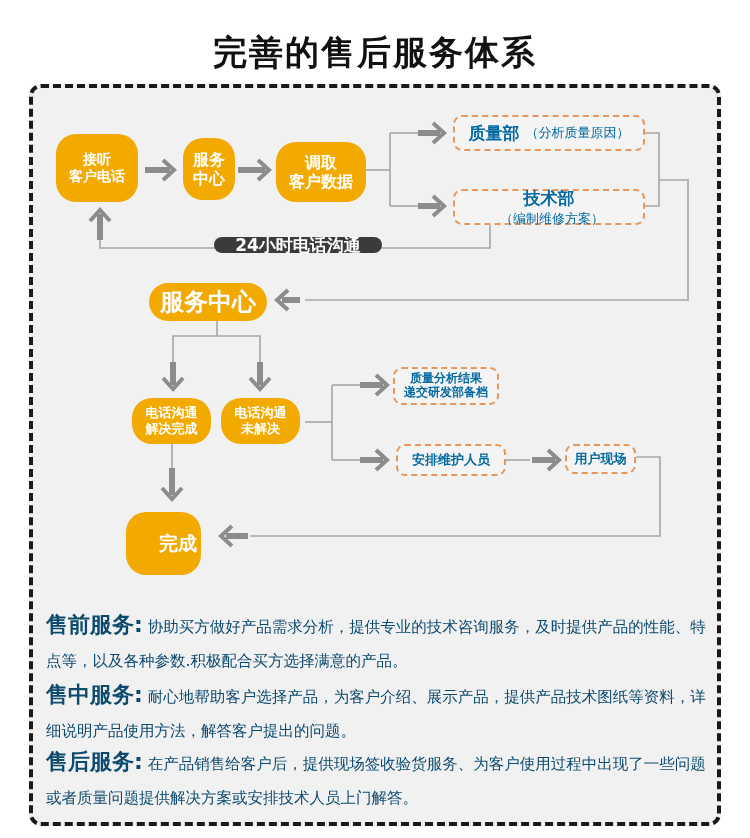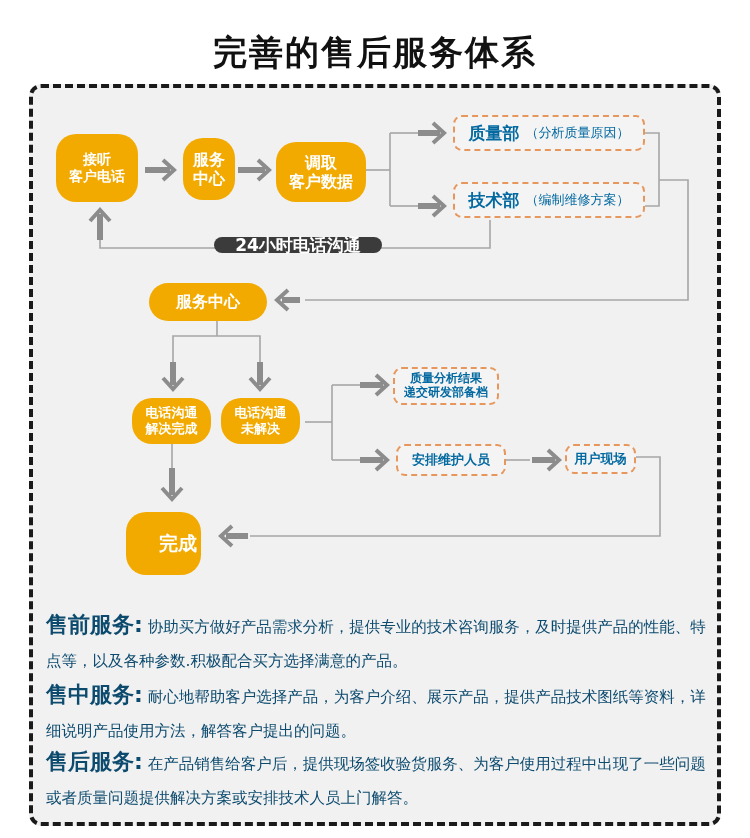--- a/index.html
+++ b/index.html
@@ -103,28 +103,28 @@
 </div>
 <div class="box" style="left:276px;top:142px;width:90px;height:60px;font-size:16px;">
   <span>调取</span>
   <span>客户数据</span>
 </div>
 
 <div class="dbox" style="left:453px;top:115px;width:192px;height:36px;font-size:17px;">
   <span>质量部</span>
   <span class="sub">（分析质量原因）</span>
 </div>
-<div class="dbox" style="left:453px;top:182px;width:192px;height:36px;font-size:17px;">
+<div class="dbox" style="left:453px;top:189px;width:192px;height:36px;font-size:17px;flex-direction:column;">
   <span>技术部</span>
   <span class="sub">（编制维修方案）</span>
 </div>
 
 <div class="pill" style="left:214px;top:237px;width:168px;height:16px;">24小时电话沟通</div>
 
-<div class="box" style="left:149px;top:283px;width:118px;height:38px;font-size:16px;">服务中心</div>
+<div class="box" style="left:149px;top:283px;width:118px;height:38px;font-size:24px;">服务中心</div>
 
 <div class="box" style="left:132px;top:398px;width:79px;height:46px;font-size:13px;">
   <span>电话沟通</span>
   <span>解决完成</span>
 </div>
 <div class="box" style="left:221px;top:398px;width:79px;height:46px;font-size:13px;">
   <span>电话沟通</span>
   <span>未解决</span>
 </div>
 

